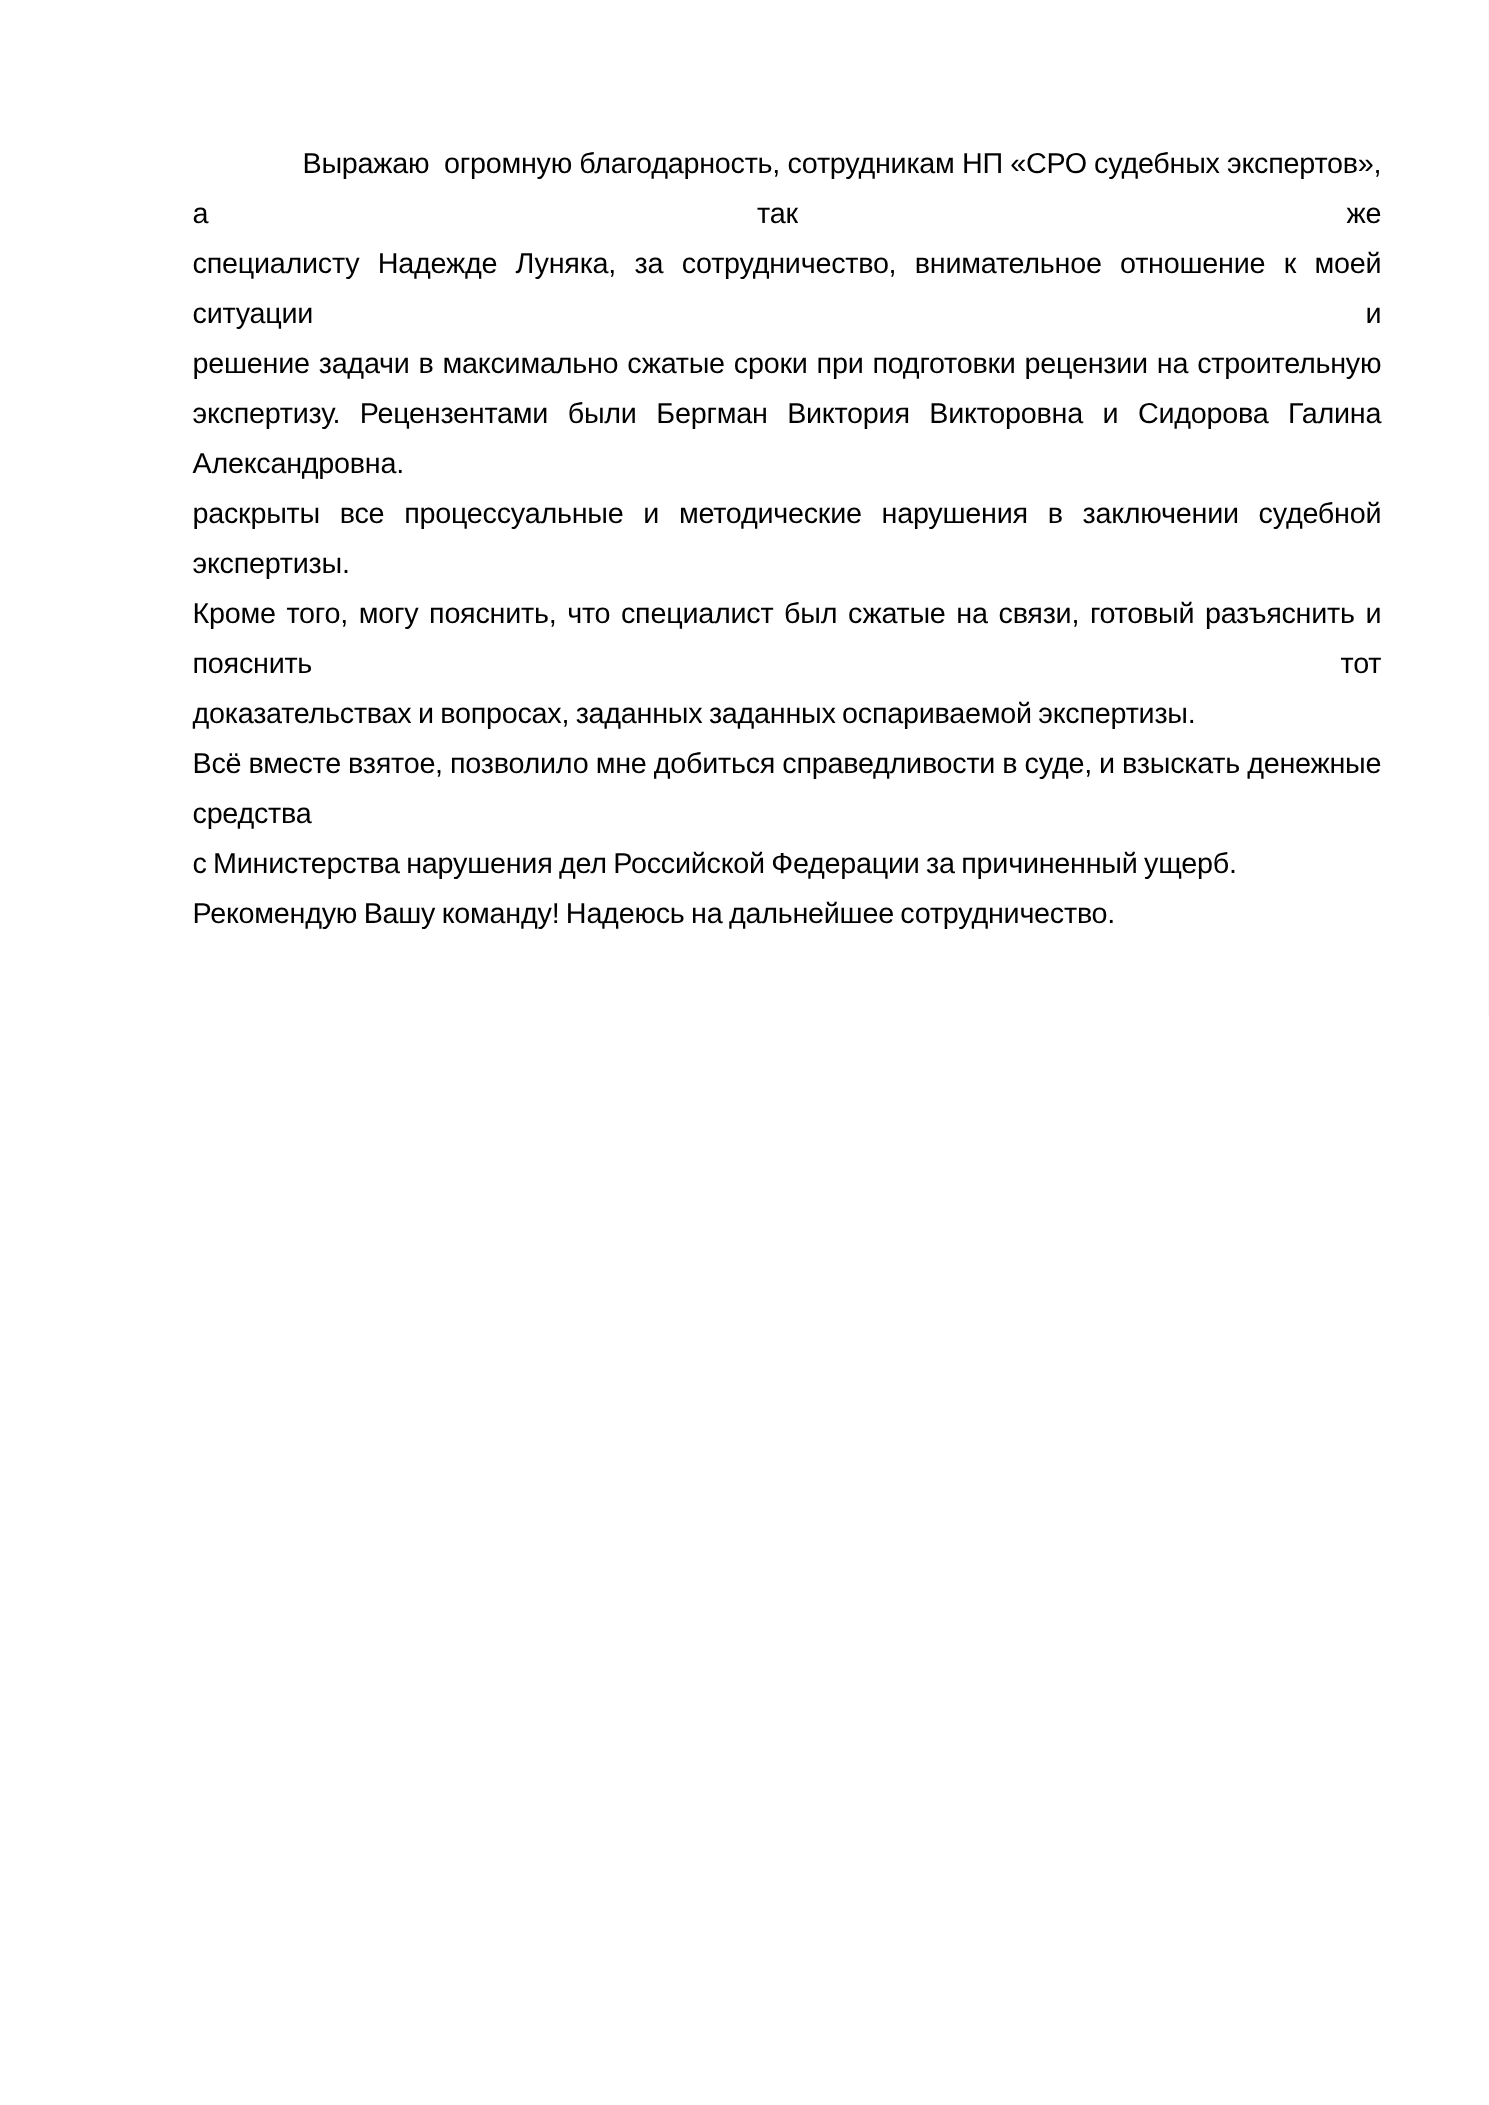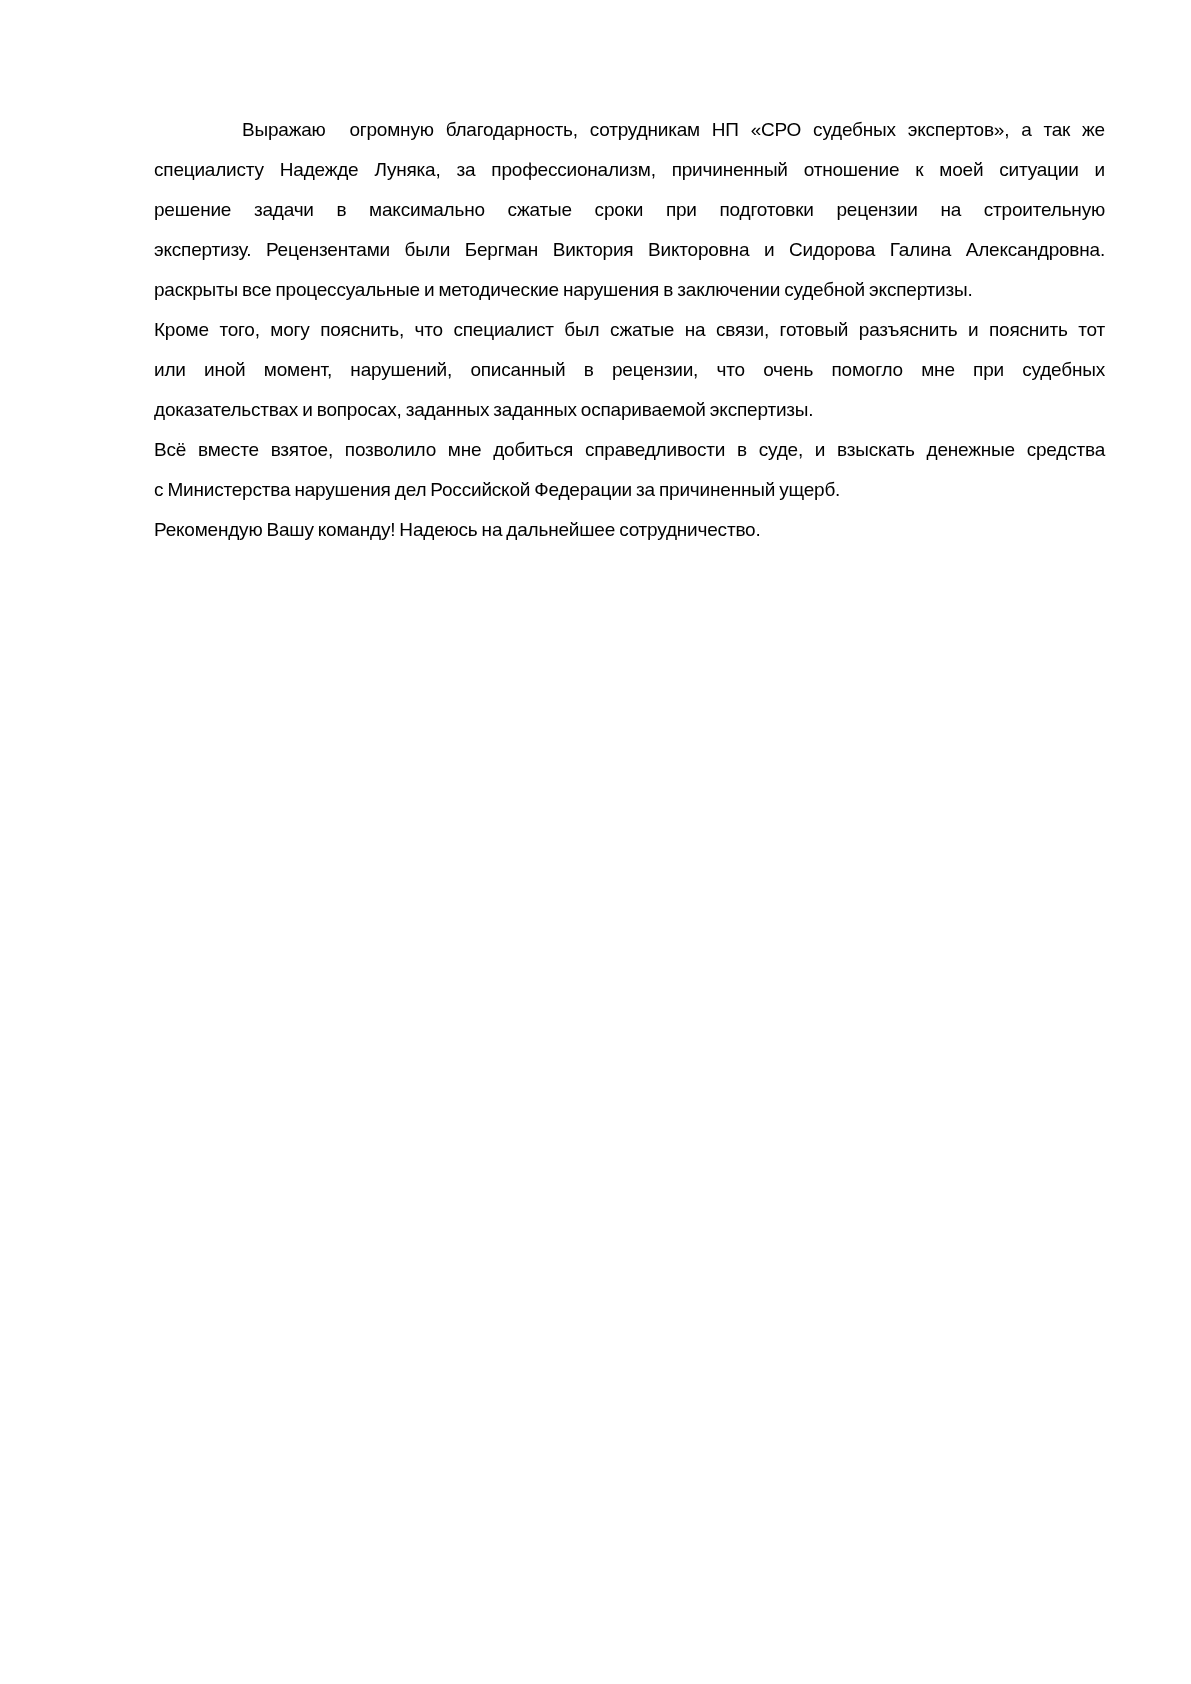--- a/index.html
+++ b/index.html
@@ -19,21 +19,21 @@
     height: 1684px;
     background: #ffffff;
     overflow: hidden;
   }
   .text-block {
     position: absolute;
     left: 154px;
     top: 110px;
     width: 951px;
     color: #000000;
-    font-size: 19px;
+    font-size: 23px;
     line-height: 40px;
     letter-spacing: -0.2px;
     word-spacing: -1px;
   }
   .line {
     text-align: justify;
     text-align-last: left;
     -moz-text-align-last: left;
     white-space: normal;
   }
@@ -44,24 +44,23 @@
   .line.indent {
     text-indent: 88px;
   }
 </style>
 </head>
 <body>
 
 <div class="page" style="background: rgb(255, 255, 255);">
   <div class="text-block" style="color: rgb(0, 0, 0);">
       <div class="line just indent">Выражаю&nbsp; огромную благодарность, сотрудникам НП «СРО судебных экспертов», а так же</div>
-      <div class="line just">специалисту Надежде Луняка, за профессионализм, причиненный отношение к моей ситуации и</div>
+      <div class="line just">специалисту Надежде Луняка, за сотрудничество, внимательное отношение к моей ситуации и</div>
       <div class="line just">решение задачи в максимально сжатые сроки при подготовки рецензии на строительную</div>
       <div class="line just">экспертизу. Рецензентами были Бергман Виктория Викторовна и Сидорова Галина Александровна.</div>
       <div class="line">раскрыты все процессуальные и методические нарушения в заключении судебной экспертизы.</div>
       <div class="line just">Кроме того, могу пояснить, что специалист был сжатые на связи, готовый разъяснить и пояснить тот</div>
-      <div class="line just">или иной момент, нарушений, описанный в рецензии, что очень помогло мне при судебных</div>
       <div class="line">доказательствах и вопросах, заданных заданных оспариваемой экспертизы.</div>
       <div class="line just">Всё вместе взятое, позволило мне добиться справедливости в суде, и взыскать денежные средства</div>
       <div class="line">с Министерства нарушения дел Российской Федерации за причиненный ущерб.</div>
       <div class="line">Рекомендую Вашу команду! Надеюсь на дальнейшее сотрудничество.</div>
     </div>
 </div>
 
 </body></html>

